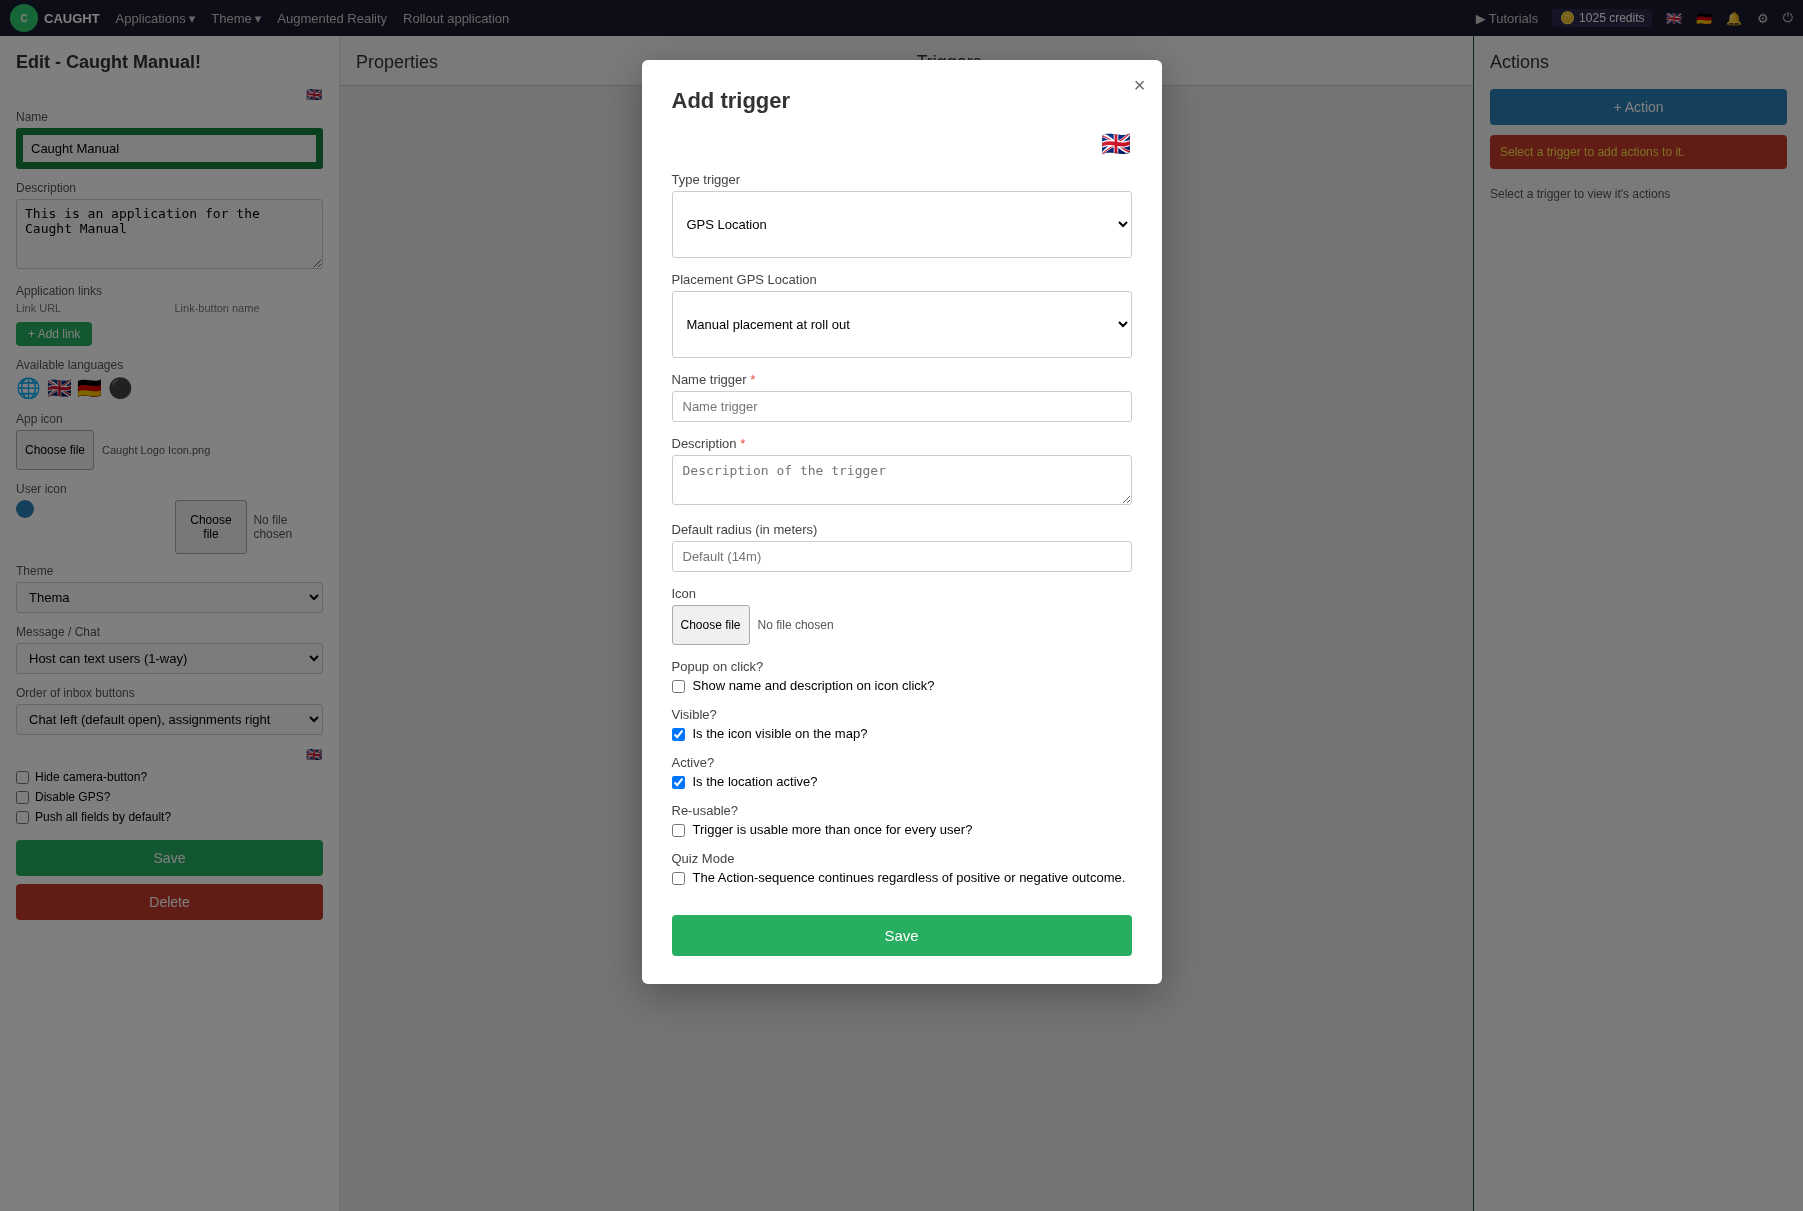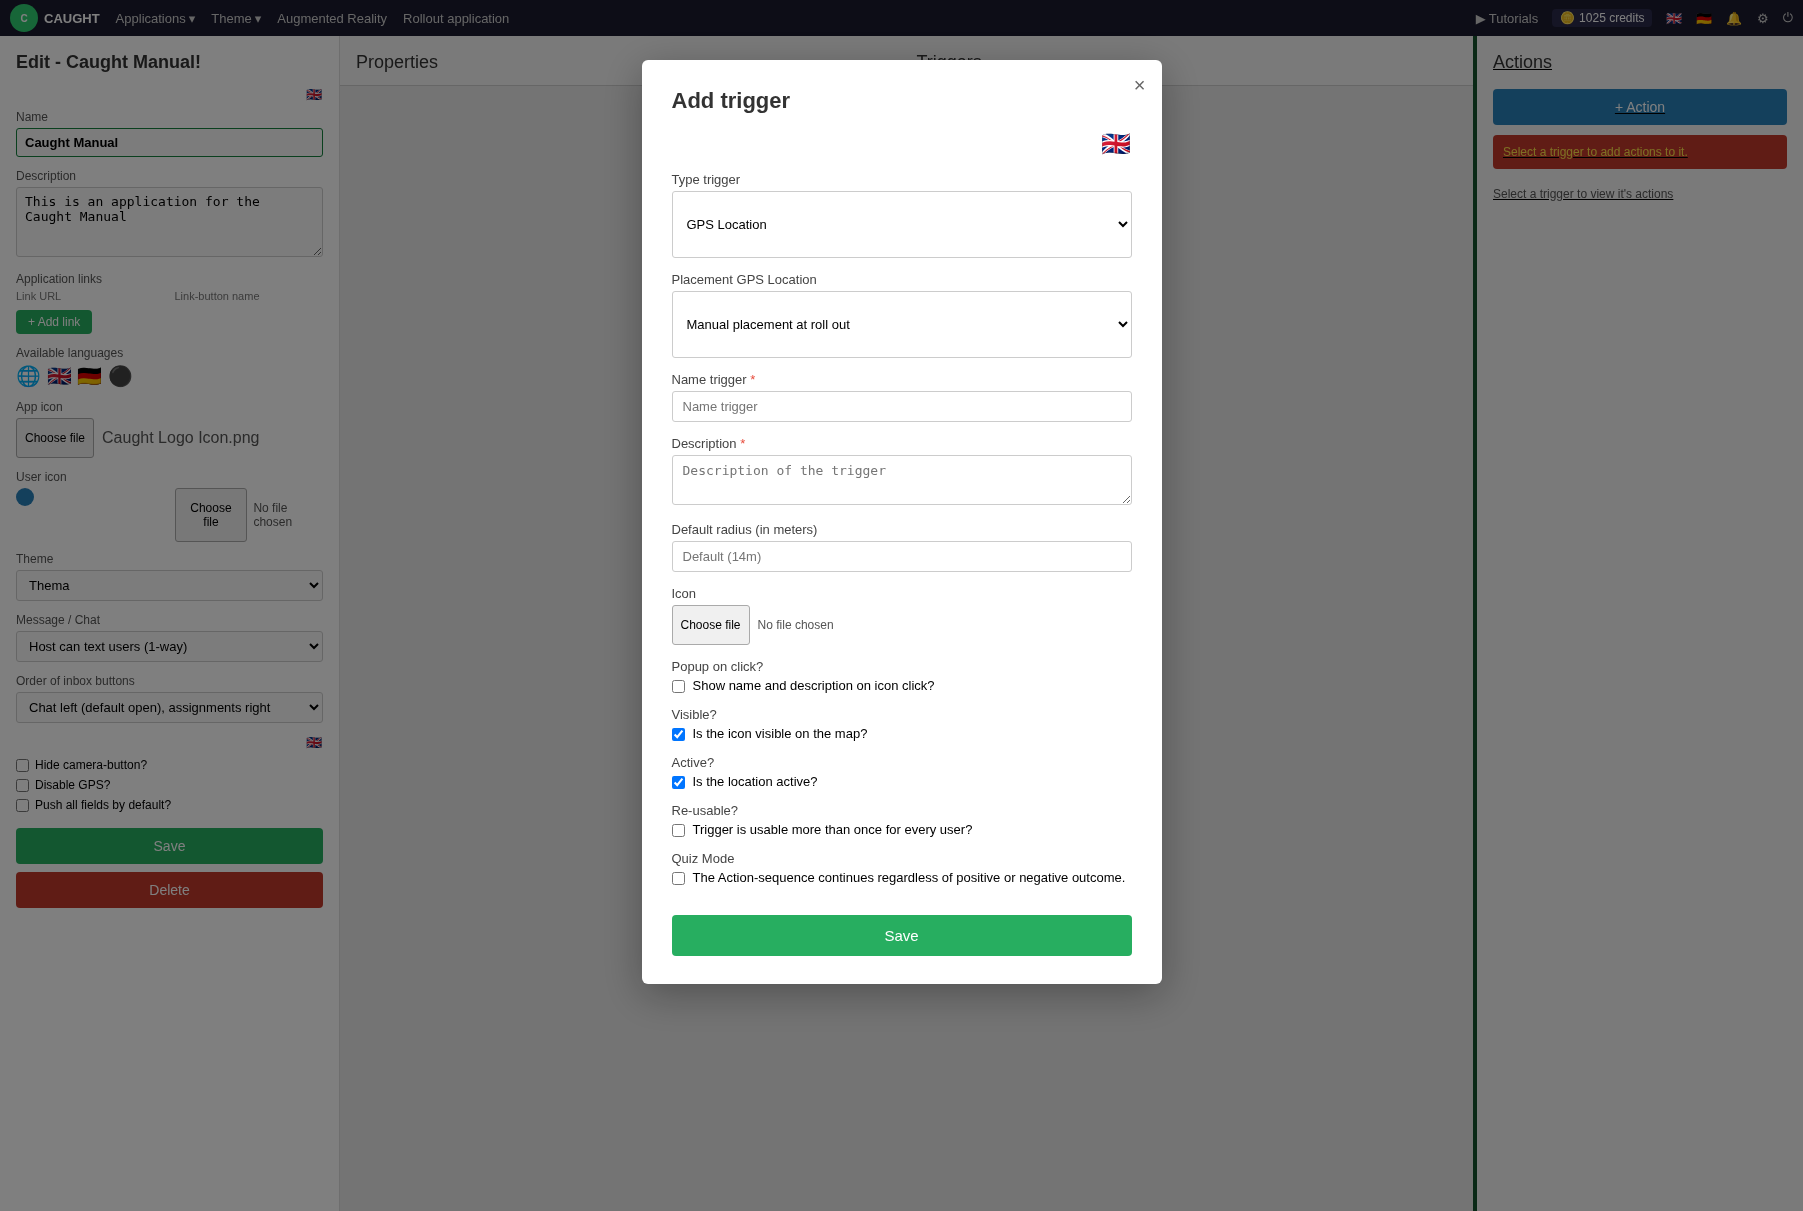--- a/index.html
+++ b/index.html
@@ -48,22 +48,22 @@
       overflow-y: auto;
       flex-shrink: 0;
     }
     .left-panel h2 { font-size: 18px; color: #333; margin-bottom: 14px; }
 
     .flag-row { display: flex; justify-content: flex-end; margin-bottom: 8px; }
 
     .form-group { margin-bottom: 12px; }
     .form-label { font-size: 12px; color: #555; margin-bottom: 4px; display: block; }
     .form-input {
-      width: 100%; border: 1px solid #15803d; border-radius: 3px;
-      padding: 6px 8px; font-size: 13px; background: #f9f9f9; font-weight: bold;
+      width: 100%; border: 7px solid #15803d; border-radius: 3px;
+      padding: 6px 8px; font-size: 13px; background: #f9f9f9;
     }
     .form-textarea {
       width: 100%; border: 1px solid #ccc; border-radius: 3px;
       padding: 6px 8px; font-size: 13px; background: #f9f9f9;
       height: 70px; resize: vertical;
     }
     .form-select {
       width: 100%; border: 1px solid #ccc; border-radius: 3px;
       padding: 6px 8px; font-size: 13px; background: #f9f9f9;
     }
@@ -105,24 +105,23 @@
 
     .tab-btn {
       background: #2980b9; color: #fff; border: none; border-radius: 4px;
       padding: 8px 20px; font-size: 13px; cursor: pointer;
     }
 
     
     .right-panel {
       width: 330px;
       background: #f5f5f5;
-      border-left: 4px solid #14532d;
+      border-left: 1px solid #14532d;
       padding: 0;
       flex-shrink: 0;
-      text-decoration: underline;
     }
     .right-panel-header {
       padding: 16px;
       font-size: 18px; color: #333;
     }
     .action-btn {
       background: #2980b9; color: #fff; border: none; margin: 0 16px;
       padding: 10px; width: calc(100% - 32px); font-size: 14px; border-radius: 4px;
       cursor: pointer; display: flex; align-items: center; justify-content: center; gap: 6px;
     }
@@ -269,21 +268,21 @@
         <span style="font-size:20px;">🇬🇧</span>
         <span style="font-size:20px;">🇩🇪</span>
         <span style="font-size:20px;">⚫</span>
       </div>
     </div>
 
     <div class="form-group">
       <label class="form-label">App icon</label>
       <div class="app-icon-row">
         <button class="choose-file-btn">Choose file</button>
-        <span style="font-size:16px;color:#555;text-align:center;">Caught Logo Icon.png</span>
+        <span style="font-size:11px;color:#555;text-align:center;">Caught Logo Icon.png</span>
       </div>
     </div>
 
     <div class="two-col">
       <div>
         <label class="form-label">User icon</label>
         <div style="display:flex;align-items:center;gap:6px;margin-top:4px;">
           <span class="blue-circle"></span>
         </div>
       </div>

